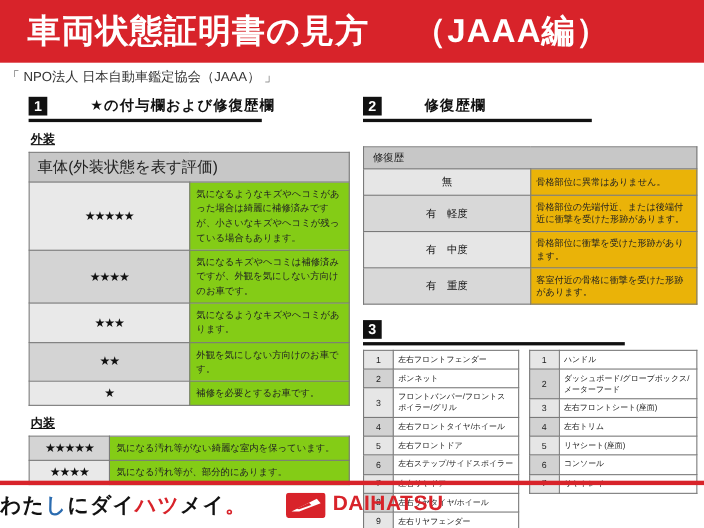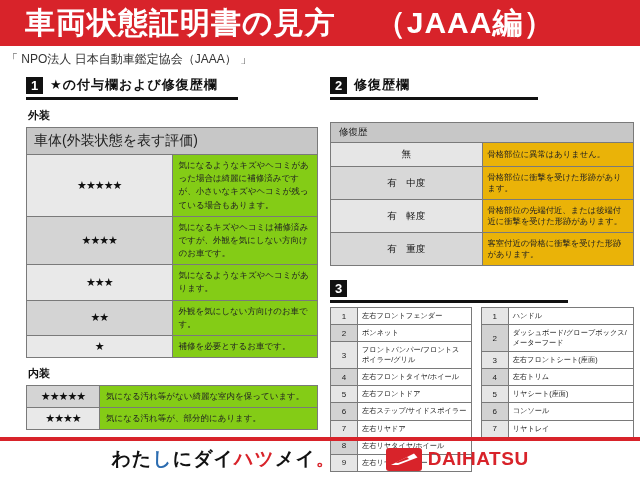--- a/index.html
+++ b/index.html
@@ -1,41 +1,41 @@
 <!DOCTYPE html>
 <html><head>
 <meta charset="utf-8">
 <style>
   html,body{margin:0;padding:0;background:#fff;}
   .page{position:relative;width:640px;height:480px;background:#fff;overflow:hidden;
         font-family:"Liberation Sans","DejaVu Sans",sans-serif;color:#111;}
 
   
-  .banner{height:46px;background:#d8232a;display:flex;align-items:center;padding-left:25px;box-sizing:border-box;}
+  .banner{height:57px;background:#d8232a;display:flex;align-items:center;padding-left:25px;box-sizing:border-box;}
   .banner .t1,.banner .t2{color:#fff;font-weight:bold;font-size:30px;letter-spacing:1px;}
   .banner .t2{margin-left:40px;}
 
   .subtitle{font-size:12px;color:#333;margin:5px 0 2px 6px;}
 
   
   .cols{display:flex;gap:12px;padding:0 6px 0 26px;box-sizing:border-box;}
   .col-left{width:292px;flex-shrink:0;}
   .col-right{flex:1;min-width:0;}
 
   
   .sec-head{display:flex;align-items:center;gap:7px;border-bottom:3px solid #111;
             padding-bottom:3px;margin:6px 0 4px 0;}
   .sec-head.w1{width:212px;}
   .sec-head.w2{width:208px;}
   .sec-head.w3{width:238px;}
   .sec-num{width:17px;height:17px;background:#111;color:#fff;font-size:13px;font-weight:bold;
            display:flex;align-items:center;justify-content:center;flex-shrink:0;}
-  .sec-title{font-size:13px;font-weight:bold;letter-spacing:1px;white-space:nowrap;}
-
-  .group-label{font-size:11px;font-weight:bold;margin:8px 0 4px 2px;}
+  .sec-title{font-size:13px;font-weight:bold;letter-spacing:1px;white-space:nowrap;margin-left:32px;}
+
+  .group-label{font-size:11px;font-weight:bold;margin:8px 0 4px 2px;text-decoration:underline;}
 
   
   table{border-collapse:collapse;width:100%;table-layout:fixed;}
   td{border:1px solid #7a7a7a;vertical-align:middle;}
 
   
   .star-table .thead td{background:#c7c7c7;font-size:14px;padding:4px 7px;color:#222;}
   .star-table .stars{width:70px;text-align:center;font-size:11px;letter-spacing:-1px;padding:3px 1px;font-weight:bold;}
   .star-table .desc{font-size:8.5px;padding:4px 6px;line-height:1.55;color:#222;background:#84cc16;}
   .star-table tr:nth-child(even) .stars{background:#e9e9e9;}
@@ -52,21 +52,21 @@
   .parts-wrap{display:flex;gap:9px;align-items:flex-start;margin-top:4px;}
   .parts-table.pl{width:146px;}
   .parts-table.pr{width:158px;}
   .parts-table .no{width:24px;text-align:center;font-size:8px;padding:3px 1px;color:#222;}
   .parts-table .name{font-size:7.2px;padding:3px 4px;line-height:1.4;color:#222;background:#fff;word-break:break-all;}
   .parts-table tr:nth-child(odd) .no{background:#e6e6e6;}
   .parts-table tr:nth-child(even) .no{background:#d2d2d2;}
 
   
   .bottom-rule{position:absolute;left:0;right:0;top:437px;height:4px;background:#d8232a;}
-  .footer{position:absolute;top:446px;left:0;right:0;display:flex;justify-content:center;align-items:center;gap:14px;}
+  .footer{position:absolute;top:446px;left:0;right:0;display:flex;align-items:center;}
   .slogan{font-size:19px;font-weight:bold;letter-spacing:1px;white-space:nowrap;}
   .slg-black{color:#111;} .slg-red{color:#d8232a;} .slg-blue{color:#2b6cb0;}
   .brand{display:flex;align-items:center;gap:6px;margin-left:36px;}
   .brand-name{color:#d8232a;font-weight:bold;font-size:19px;letter-spacing:0.5px;}
 </style>
 </head>
 <body>
 
 <div class="page">
 
@@ -146,26 +146,26 @@
       <table class="repair-table">
         <tbody>
         <tr class="thead">
           <td colspan="2">修復歴</td>
         </tr>
         <tr>
           <td class="grade">無</td>
           <td class="desc">骨格部位に異常はありません。</td>
         </tr>
         <tr>
+          <td class="grade">有　軽度</td>
+          <td class="desc">骨格部位の先端付近、または後端付近に衝撃を受けた形跡があります。</td>
+        </tr>
+        <tr>
           <td class="grade">有　中度</td>
           <td class="desc">骨格部位に衝撃を受けた形跡があります。</td>
-        </tr>
-        <tr>
-          <td class="grade">有　軽度</td>
-          <td class="desc">骨格部位の先端付近、または後端付近に衝撃を受けた形跡があります。</td>
         </tr>
         <tr>
           <td class="grade">有　重度</td>
           <td class="desc">客室付近の骨格に衝撃を受けた形跡があります。</td>
         </tr>
         </tbody>
       </table>
 
       <div class="sec-head w3" style="margin-top:14px;">
         <span class="sec-num">3</span>

